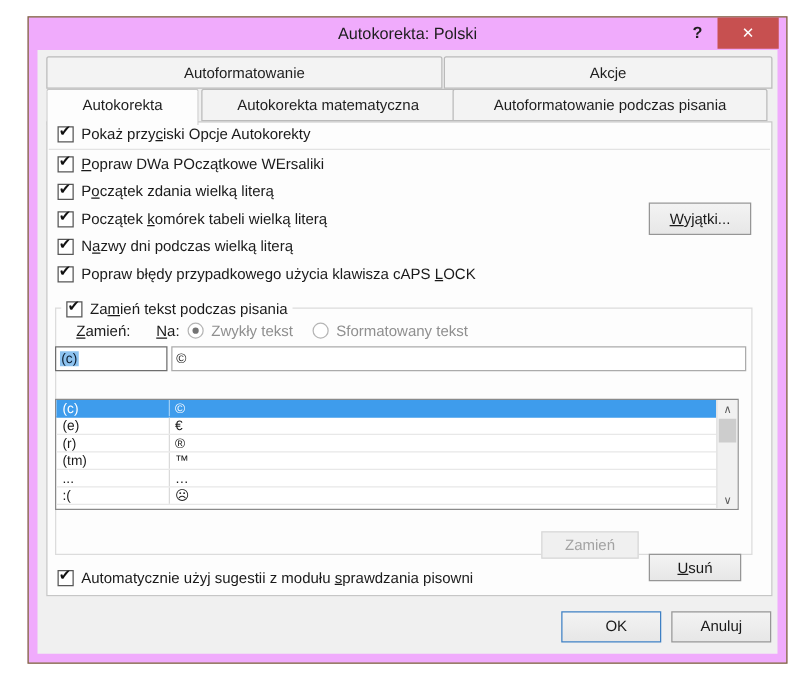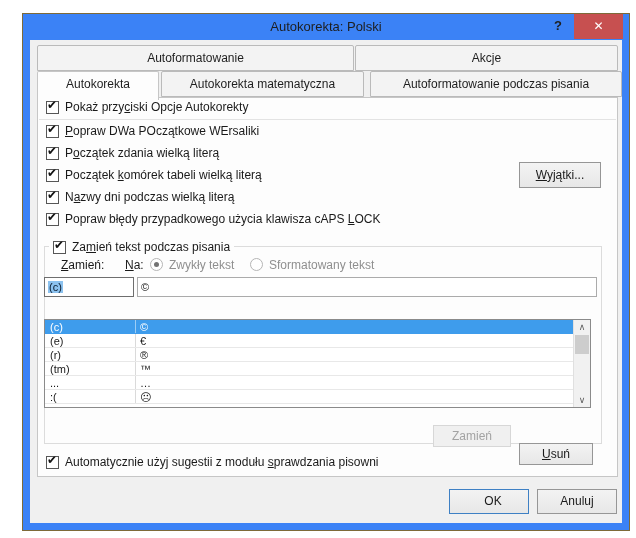--- a/index.html
+++ b/index.html
@@ -2,39 +2,39 @@
 <html><head>
 <meta charset="utf-8">
 <style>
   * { margin:0; padding:0; box-sizing:border-box; }
   body { background:#fff; }
   .canvas { position:relative; width:636px; height:538px; background:#ffffff;
     font-family:"Liberation Sans","DejaVu Sans",sans-serif; font-size:12px; color:#1a1a1a; overflow:hidden; }
 
   
   .window { position:absolute; left:22px; top:13px; width:608px; height:518px;
-    background:#3b82f6; border:1px solid #7E6A38; }
+    background:#f0abfc; border:1px solid #7E6A38; }
   .titlebar { position:absolute; left:0; top:0; right:0; height:26px; }
   .title { position:absolute; left:0; right:0; top:5px; text-align:center; font-size:13px; color:#1e1e1e; }
   .help { position:absolute; right:62px; top:4px; width:18px; height:18px; text-align:center;
     font-weight:bold; font-size:13px; color:#1e1e1e; cursor:default; }
   .close { position:absolute; right:6px; top:0; width:49px; height:25px; background:#C75050;
     color:#fff; text-align:center; line-height:24px; font-size:12px; cursor:default; }
 
   .client { position:absolute; left:7px; right:7px; top:26px; bottom:7px; background:#F0F0F0; }
 
   
   .tab { position:absolute; height:26px; background:#F3F3F3; border:1px solid #BABABA;
     border-radius:2px 2px 0 0; text-align:center; line-height:25px; color:#1e1e1e; cursor:default; }
   .t1a { left:7px;  top:5px;  width:317px; }
   .t1b { left:325px; top:5px; width:263px; }
   .t2a { left:7px;  top:31px; width:122px; height:29px; background:#FDFDFD; border-color:#C6C6C6;
          border-bottom:none; z-index:5; }
   .t2b { left:131px; top:31px; width:203px; }
-  .t2c { left:340px; top:31px; width:252px; }
+  .t2c { left:332px; top:31px; width:252px; }
 
   
   .page { position:absolute; left:7px; top:57px; width:581px; height:380px;
     background:#FDFDFD; border:1px solid #C6C6C6; z-index:1; }
 
   .opt { position:absolute; left:8px; height:16px; display:flex; align-items:center; white-space:nowrap; }
   .cb { width:13px; height:13px; background:#fff; border:1px solid #565656; margin-right:6px;
     position:relative; flex:0 0 auto; }
   .tick { position:absolute; left:0px; top:-4px; font-size:12px; color:#111; }
   .u { text-decoration:underline; }

